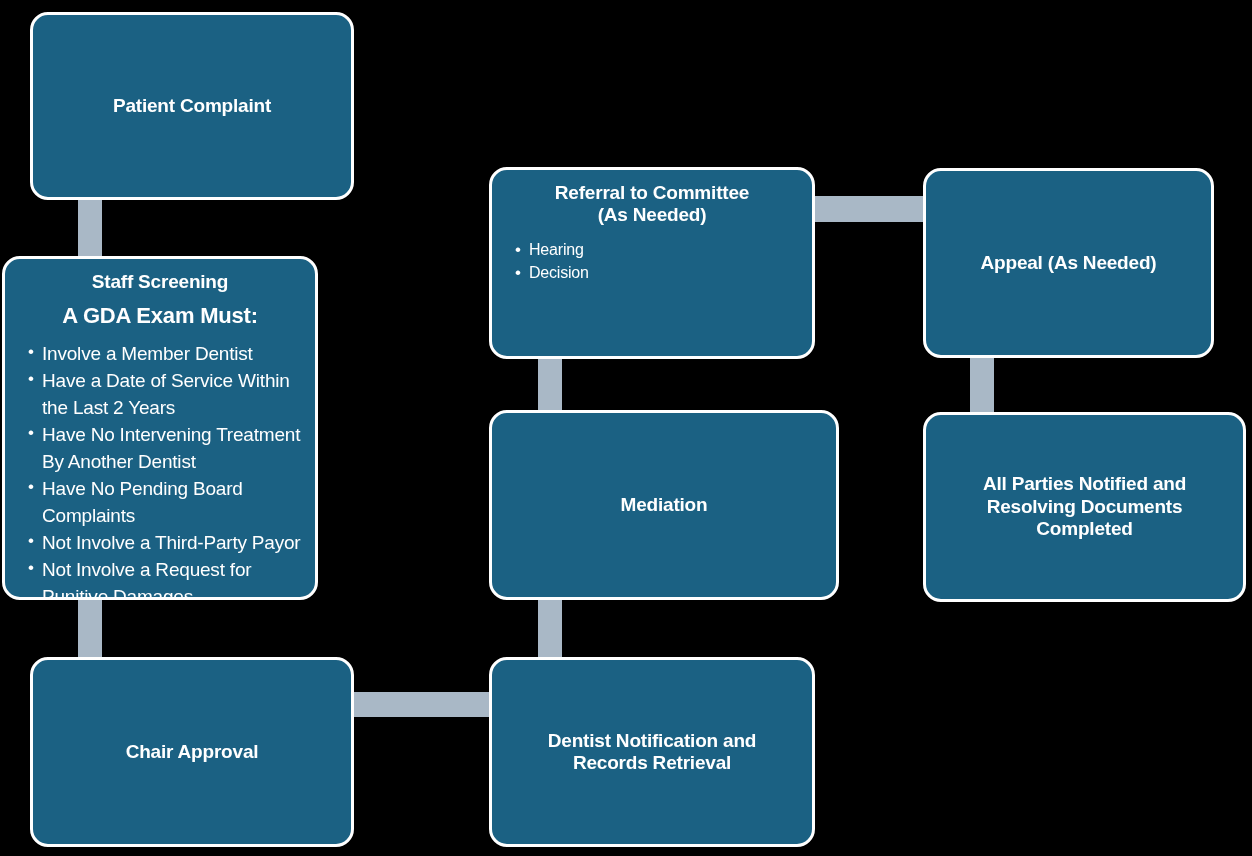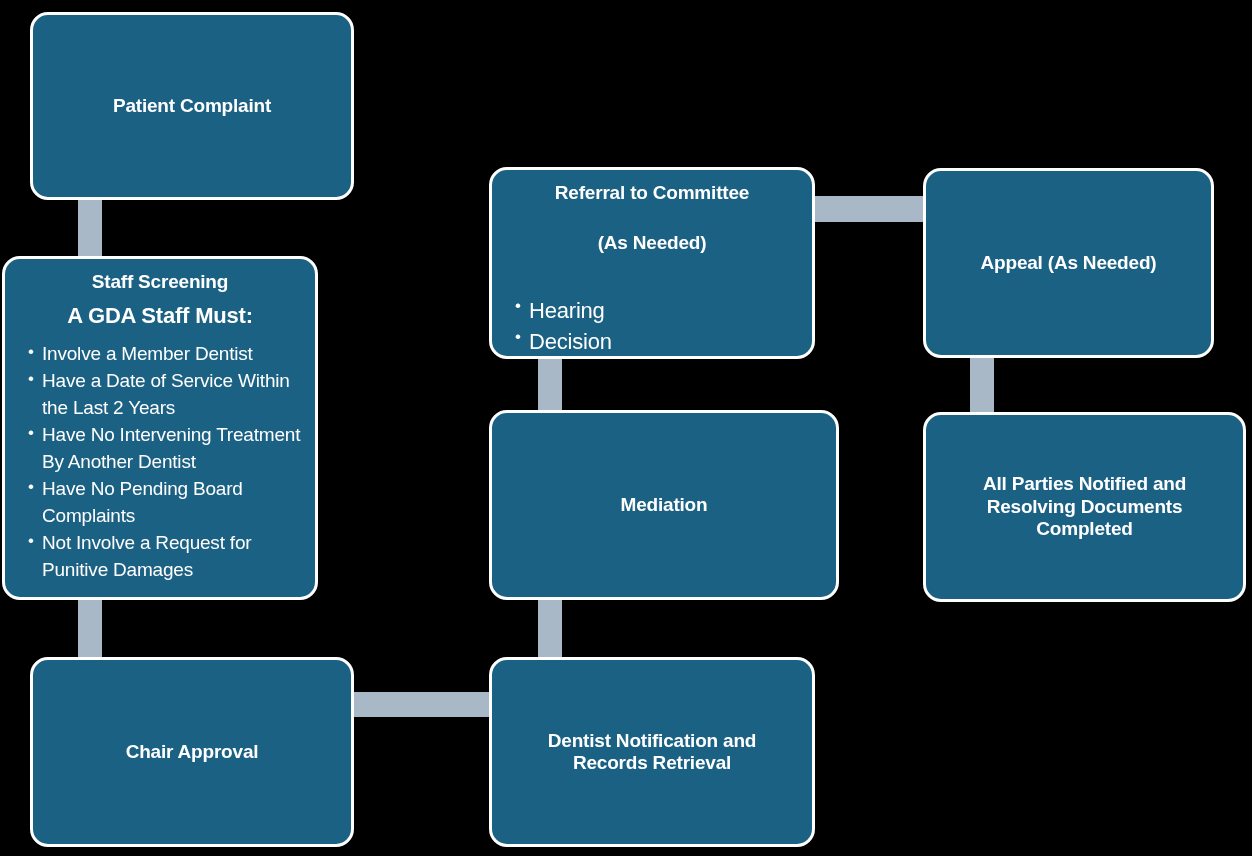--- a/index.html
+++ b/index.html
@@ -89,21 +89,21 @@
     left: 1px;
     top: -1px;
     font-size: 17px;
     line-height: 1.45;
   }
 
   .bullets.screening { margin-top: 11px; padding-left: 16px; }
   .bullets.screening li { font-size: 19px; line-height: 1.42; }
 
   .bullets.committee { margin-top: 12px; padding-left: 8px; }
-  .bullets.committee li { font-size: 22px; line-height: 1.42; }
+  .bullets.committee li { font-size: 16px; line-height: 1.42; }
 </style>
 </head>
 <body>
 
 <div id="canvas">
 
   <div class="connector" style="left:78px; top:190px; width:24px; height:80px;"></div>
 
   <div class="connector" style="left:78px; top:590px; width:24px; height:80px;"></div>
 
@@ -116,43 +116,44 @@
   <div class="connector" style="left:806px; top:196px; width:140px; height:26px;"></div>
 
   <div class="connector" style="left:970px; top:342px; width:24px; height:86px;"></div>
 
   <div class="node" style="left:30px; top:12px; width:324px; height:188px;">
     <div class="node-title t-22">Patient Complaint</div>
   </div>
 
   <div class="node top-aligned" style="left:2px; top:256px; width:316px; height:344px; padding-left:14px; padding-right:14px;">
     <div class="node-title t-22">Staff Screening</div>
-    <div class="sub-title">A GDA Staff Must:</div>
+    <div class="sub-title">A GDA Exam Must:</div>
     <ul class="bullets screening">
       <li>Involve a Member Dentist</li>
       <li>Have a Date of Service Within the Last 2 Years</li>
       <li>Have No Intervening Treatment By Another Dentist</li>
       <li>Have No Pending Board Complaints</li>
+      <li>Not Involve a Third-Party Payor</li>
       <li>Not Involve a Request for Punitive Damages</li>
     </ul>
   </div>
 
   <div class="node" style="left:30px; top:657px; width:324px; height:190px;align-items:flex-end;">
     <div class="node-title t-22">Chair Approval</div>
   </div>
 
   <div class="node" style="left:489px; top:657px; width:326px; height:190px; padding-left:26px; padding-right:26px;">
     <div class="node-title t-22">Dentist Notification and Records Retrieval</div>
   </div>
 
   <div class="node" style="left:489px; top:410px; width:350px; height:190px;">
     <div class="node-title t-22">Mediation</div>
   </div>
 
-  <div class="node top-aligned" style="left:489px; top:167px; width:326px; height:192px; padding-left:18px; padding-right:18px;gap:28px;">
+  <div class="node top-aligned" style="left:489px; top:167px; width:326px; height:192px; padding-left:18px; padding-right:18px;">
     <div class="node-title t-22">Referral to Committee</div>
     <div class="node-title t-22">(As Needed)</div>
     <ul class="bullets committee">
       <li>Hearing</li>
       <li>Decision</li>
     </ul>
   </div>
 
   <div class="node" style="left:923px; top:168px; width:291px; height:190px;">
     <div class="node-title t-22">Appeal (As Needed)</div>

